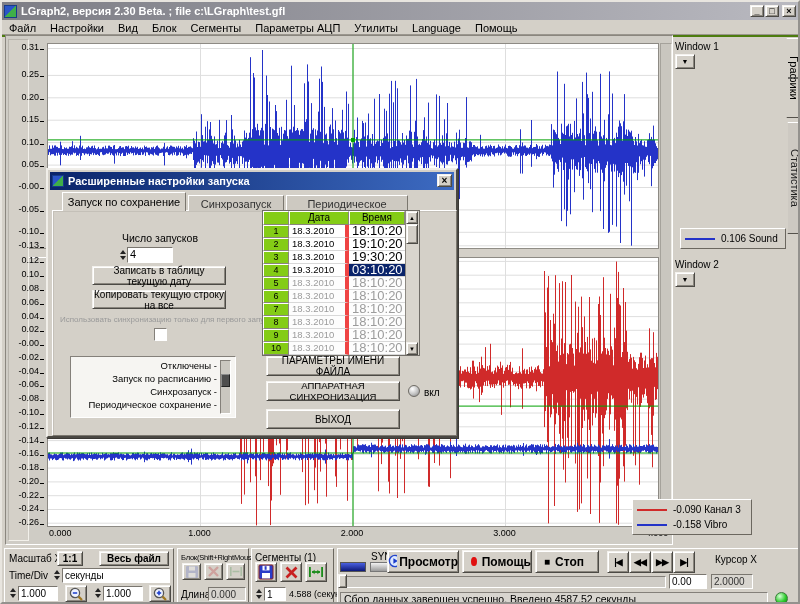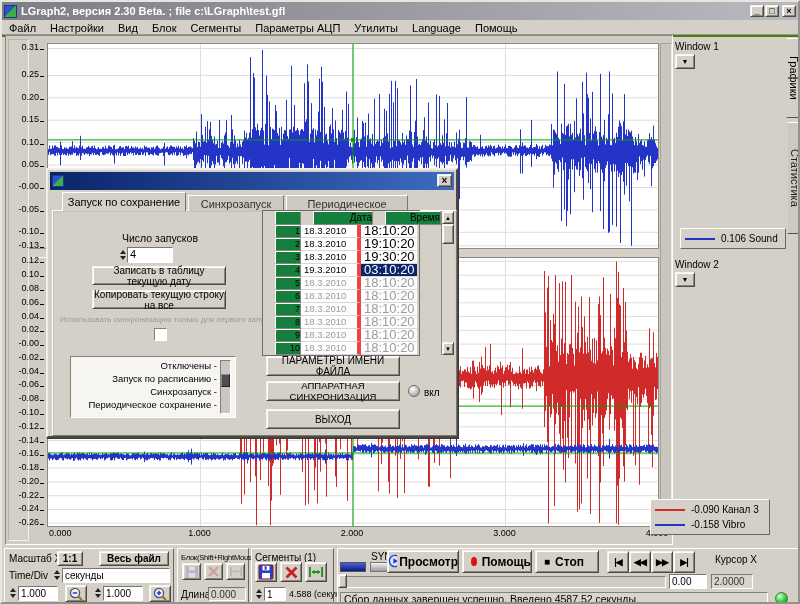--- a/index.html
+++ b/index.html
@@ -65,22 +65,22 @@
   .pageframe{position:absolute;left:4px;top:40px;width:403px;height:224px;
              border:1px solid;border-color:#ffffff #7b776f #7b776f #ffffff;
              box-shadow:inset 1px 1px 0 #c4c0b8;z-index:1;}
   .dbtn{font-size:10px;text-align:center;}
   
   .stable{position:absolute;left:214px;top:40px;width:158px;height:146px;background:#d4d0c8;
           border:1px solid #6f6c66;box-sizing:border-box;display:flex;z-index:3;}
   .tcols{flex:1;}
   .trow{display:flex;height:13px;}
   .throw{height:14px;}
-  .tn{width:26px;flex:none;background:#15803d;border:1px solid;border-color:#ffffff #88847c #88847c #ffffff;
-      font-size:9px;text-align:right;line-height:11px;box-sizing:border-box;margin-left:12px;}
+  .tn{width:26px;flex:none;background:#84cc16;border:1px solid;border-color:#ffffff #88847c #88847c #ffffff;
+      font-size:9px;text-align:center;line-height:11px;box-sizing:border-box;}
   .th{font-size:10px;line-height:12px;}
   .td{width:60px;flex:none;background:#fff;border-right:4px solid #ef4444;border-bottom:1px solid #d8d8d8;
       font-size:9.5px;line-height:12px;padding-left:3px;box-sizing:border-box;white-space:nowrap;overflow:hidden;}
   .tt{width:56px;flex:none;background:#fff;border-bottom:1px solid #d8d8d8;
       font-size:13px;line-height:12px;padding-left:3px;box-sizing:border-box;white-space:nowrap;overflow:hidden;}
   .dim .td,.dim .tt{color:#9c9c9c;background:#fdfdfd;}
   .tt.sel{background:#0a246a;color:#fff;}
   .sb{width:14px;flex:none;background:#d9d5cd;border-left:1px solid #8c8881;display:flex;flex-direction:column;box-sizing:border-box;}
   .sbbtn{width:12px;height:13px;font-size:6px;flex:none;}
   .sbthumb{width:12px;height:20px;flex:none;}
@@ -246,37 +246,38 @@
     <div class="legrow">
         <span class="legline" style="background:#2433c8"></span>
       <span class="legtxt">0.106 Sound</span>
       </div>
   </div>
 
   <div class="abs wlabel" style="left:673px;top:257px;">Window 2</div>
   <div class="abs btn ddbtn" style="left:673px;top:270px;">
       <span>▼</span>
     </div>
-  <div class="abs legend" style="left:648px;top:497px;width:120px;height:36px;">
+  <div class="abs legend" style="left:630px;top:497px;width:120px;height:36px;">
     <div class="legrow">
         <span class="legline" style="background:#d02a2a"></span>
       <span class="legtxt">-0.090 Канал 3</span>
       </div>
     <div class="legrow">
         <span class="legline" style="background:#2433c8"></span>
       <span class="legtxt">-0.158 Vibro</span>
       </div>
   </div>
 
   <div class="abs vtab" style="left:784px;top:36px;width:16px;height:80px;">Графики</div>
   <div class="abs vtab inactive" style="left:785px;top:120px;width:15px;height:112px;">Статистика</div>
 
   <div class="abs dialog">
     <div class="dtitle">
       <span class="appicon" style="width:12px;height:12px;"></span>
+      <span class="ttext">Расширенные настройки запуска</span>
     </div>
     <span class="btn dclose">×</span>
 
     <div class="dtab active" style="left:14px;width:124px;">Запуск по сохранение</div>
     <div class="dtab" style="left:140px;width:96px;">Синхрозапуск</div>
     <div class="dtab" style="left:238px;width:122px;">Периодическое сохранение</div>
     <div class="pageframe"></div>
 
     <div class="abs" style="left:74px;top:62px;font-size:10.5px;z-index:3;">Число запусков</div>
     <div class="abs" style="left:70px;top:77px;z-index:3;display:flex;align-items:center;">

